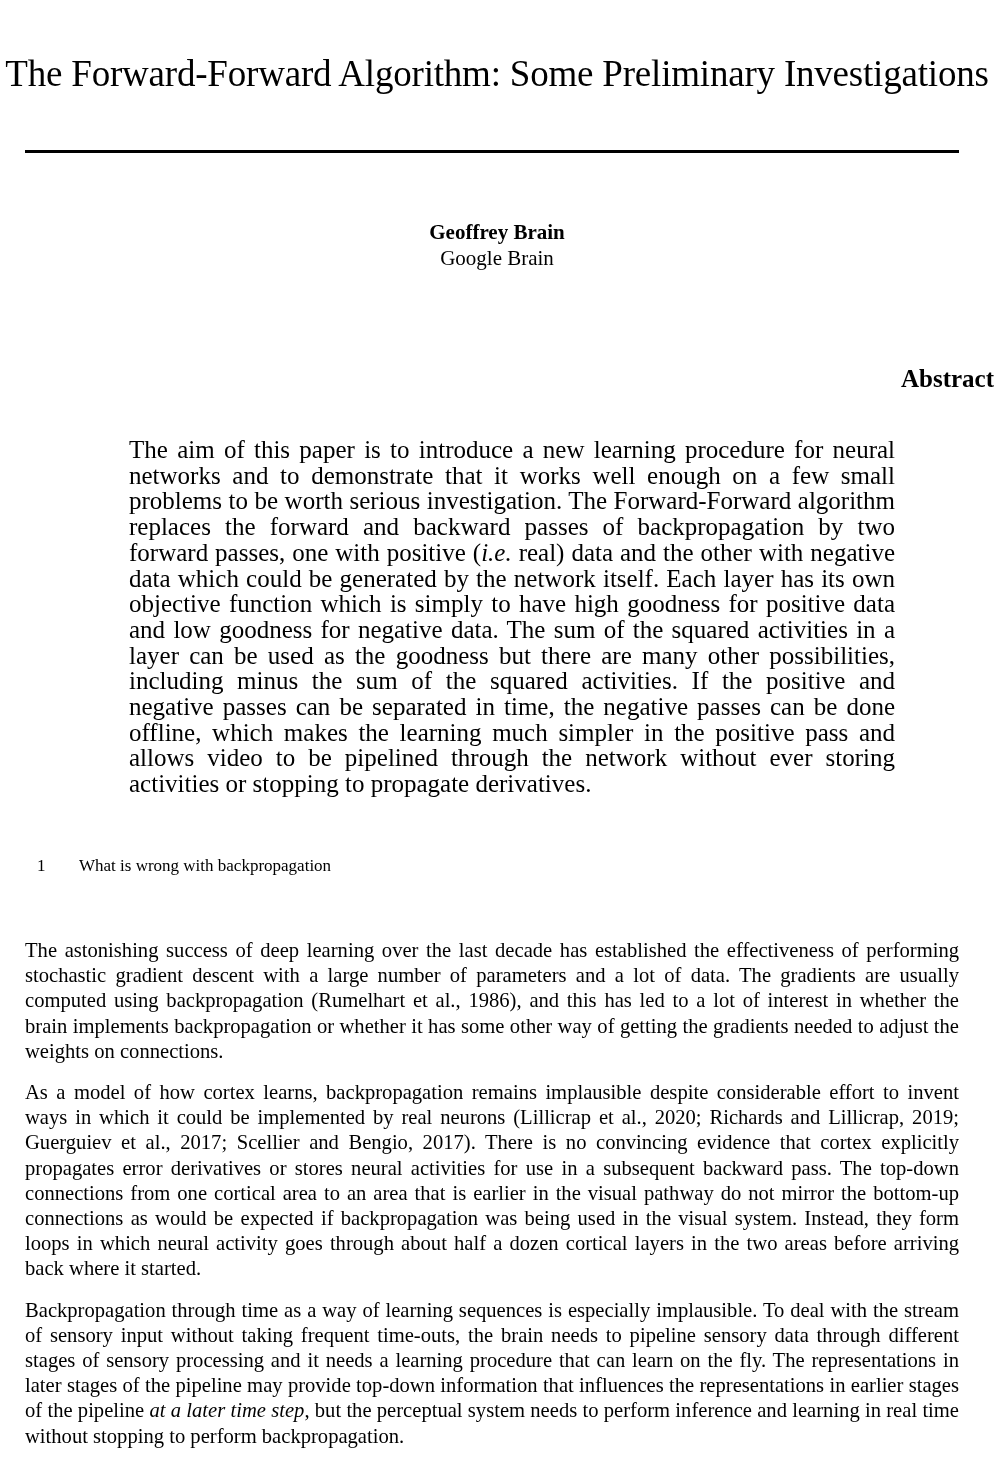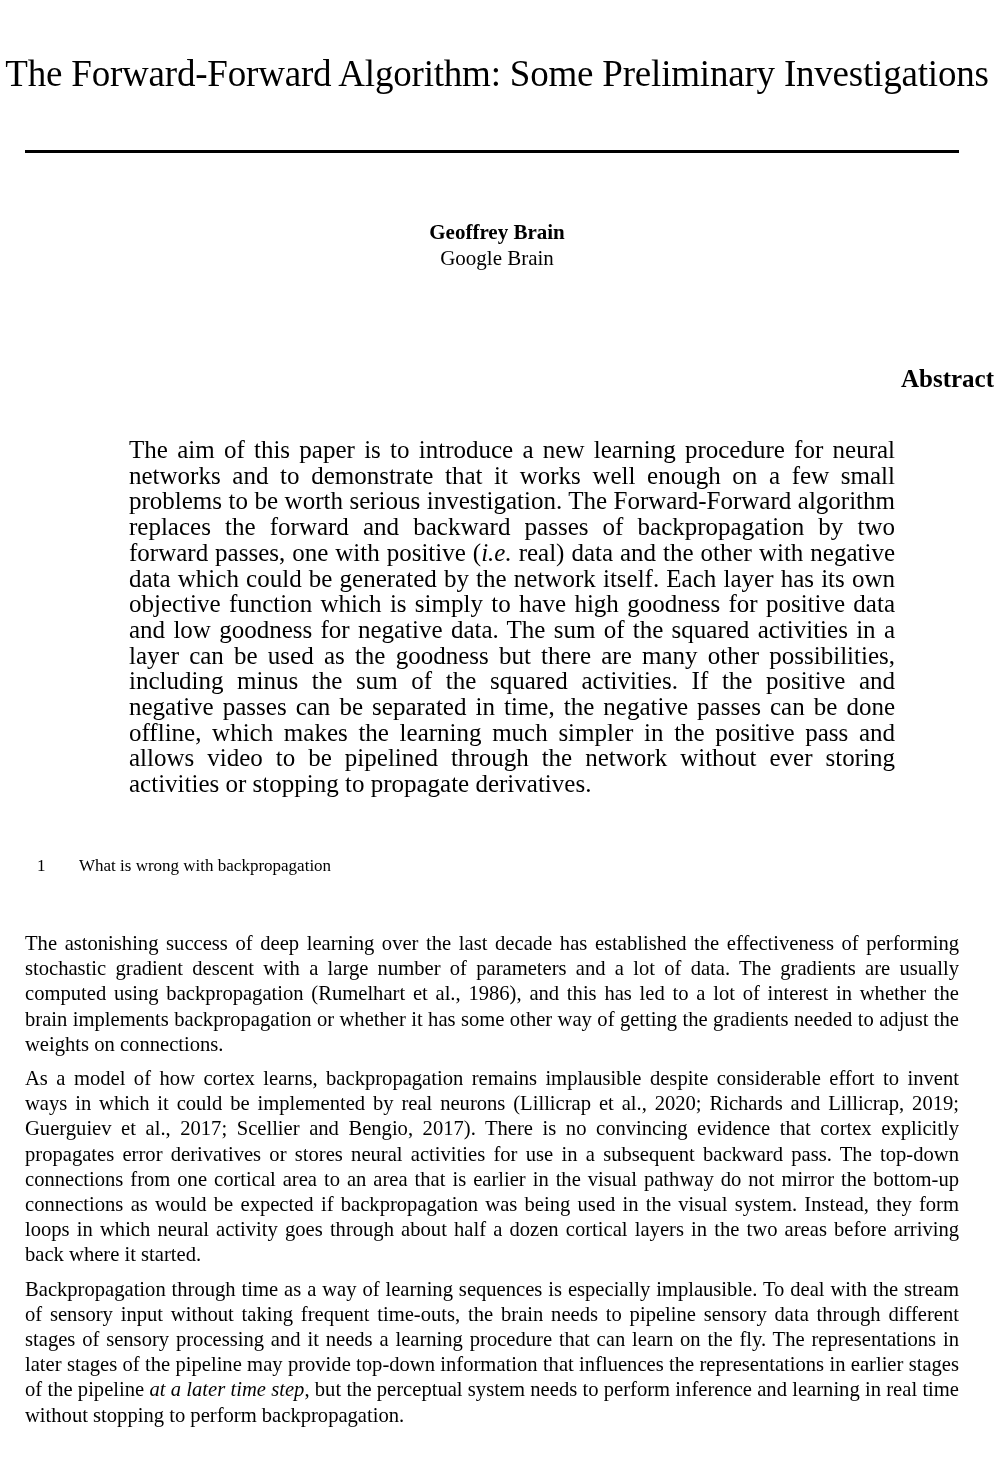--- a/index.html
+++ b/index.html
@@ -31,21 +31,21 @@
     }
     .section-heading {
       position: absolute; left: 25px; top: 851px; width: 940px;
       font-weight: normal; font-size: 17px; line-height: 30px; margin-left: 12px;
     }
     .section-heading .num { display: inline-block; width: 42px; }
     .body-text {
       position: absolute; left: 25px; top: 922px; width: 934px;
     }
     .para {
-      font-size: 20.6px; line-height: 25.2px; text-align: justify; margin: 9px 0 8px 0;
+      font-size: 20.6px; line-height: 25.2px; text-align: justify; margin: 16px 0 8px 0;
     }
     .para:first-child { margin-bottom: 8px; }
     em { font-style: italic; }
   </style>
 </head>
 <body>
 
 <h1 class="title">The Forward-Forward Algorithm: Some Preliminary Investigations</h1>
 
 <div class="rule"></div>

